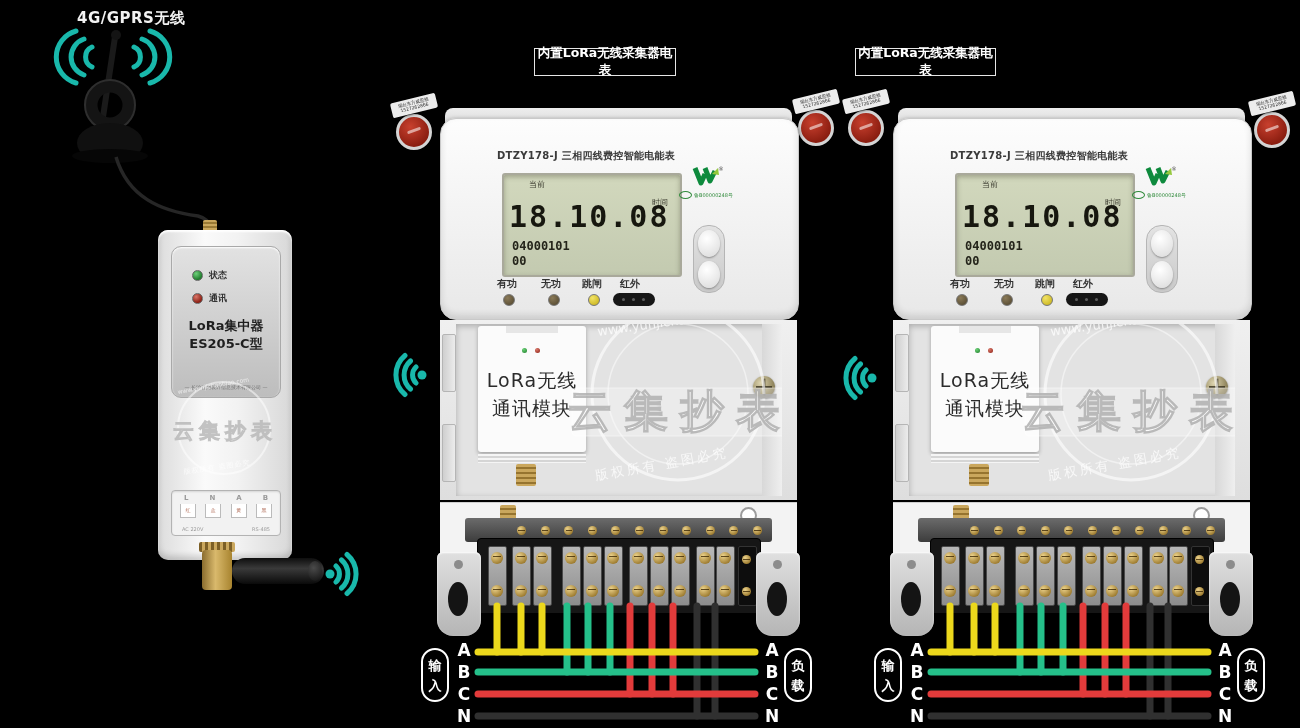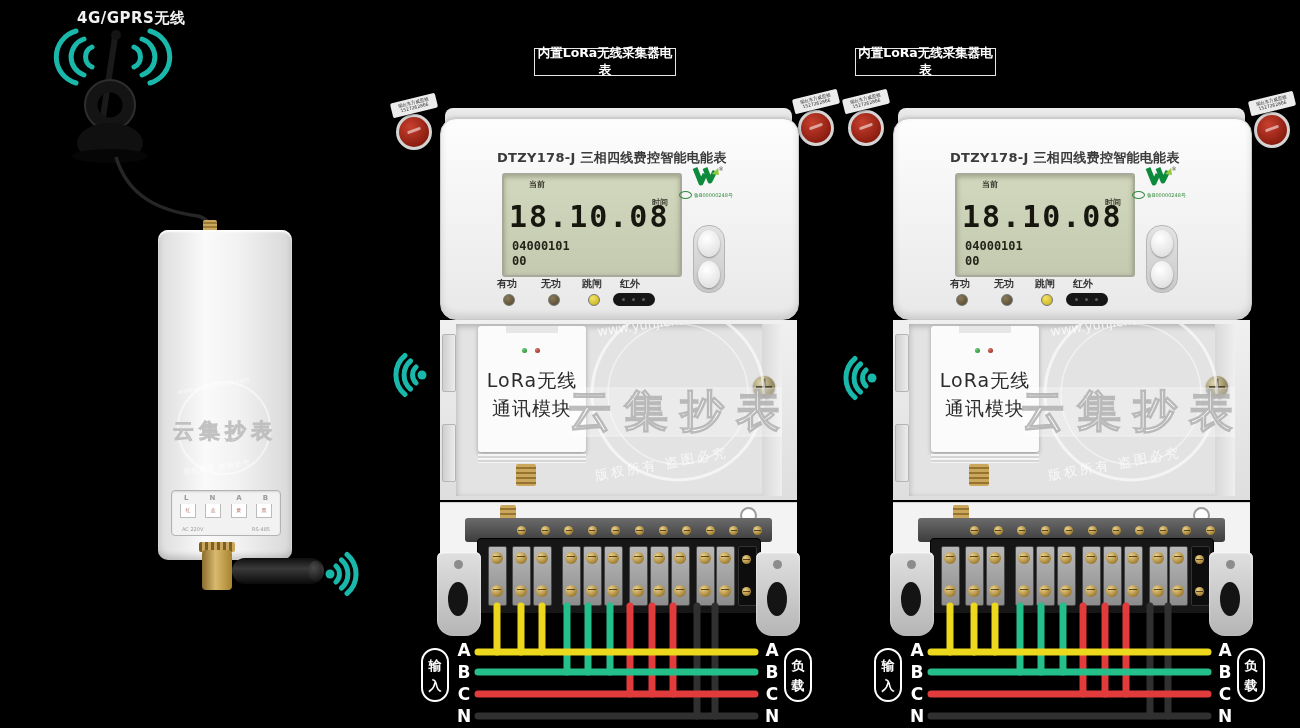--- a/index.html
+++ b/index.html
@@ -50,25 +50,25 @@
   .m-bracket{left:8px;top:0;width:347px;height:40px;border-radius:8px 8px 0 0;
              background:linear-gradient(180deg,#ededed,#c4c4c4);}
   .screw{border-radius:50%;background:radial-gradient(circle at 35% 32%,#ded5b0,#938860 60%,#6c624a);
          box-shadow:0 1px 2px rgba(0,0,0,.5);}
   .screw::before,.screw::after{content:"";position:absolute;left:12%;right:12%;top:46%;height:2px;
          background:rgba(45,40,22,.75);}
   .screw::after{transform:rotate(90deg);}
   .m-face{left:3px;top:10px;width:357px;height:200px;border-radius:16px;border:1px solid #c9c9c9;
           background:linear-gradient(180deg,#fdfdfd,#e8e8e8);
           box-shadow:inset 0 -4px 7px rgba(0,0,0,.12),0 2px 5px rgba(0,0,0,.55);}
-  .m-title{position:absolute;left:56px;top:30px;font-size:13px;font-weight:bold;color:#3a3a3a;letter-spacing:.3px;}
+  .m-title{position:absolute;left:56px;top:30px;font-size:10px;font-weight:bold;color:#3a3a3a;letter-spacing:.3px;}
   .m-lcd{position:absolute;left:61px;top:54px;width:176px;height:100px;border:2px solid #a9a99b;border-radius:3px;
          background:linear-gradient(180deg,#d2d8bd,#c3cab0);box-shadow:inset 0 2px 5px rgba(60,60,40,.35);
          font-family:"DejaVu Sans Mono",monospace;color:#20201a;}
-  .lcd-sm{position:absolute;font-size:8px;font-weight:bold;color:#3c3c30;font-family:"DejaVu Sans",sans-serif;}
+  .lcd-sm{position:absolute;font-size:8px;font-weight:normal;color:#3c3c30;font-family:"DejaVu Sans",sans-serif;}
   .lcd-main{position:absolute;left:5px;top:24px;font-size:30px;font-weight:bold;letter-spacing:2px;color:#17170f;}
   .lcd-sub{position:absolute;left:8px;font-size:12px;font-weight:bold;color:#24241a;}
   .m-logo{position:absolute;left:250px;top:46px;}
   .m-cert{position:absolute;left:238px;top:72px;width:86px;font-size:5px;color:#2f8a3a;display:flex;align-items:center;gap:2px;}
   .cmc{width:11px;height:6px;border:1px solid #2f8a3a;border-radius:50%;}
   .m-btns{position:absolute;left:252px;top:106px;width:30px;height:66px;border-radius:15px;border:1px solid #b5b5b5;
           background:linear-gradient(180deg,#e3e3e3,#c9c9c9);}
   .m-btn{position:absolute;left:4px;width:22px;height:27px;border-radius:50%;
          background:radial-gradient(circle at 40% 32%,#ffffff,#d9d9d9);box-shadow:0 1px 2px rgba(0,0,0,.35);}
   .ind-label{position:absolute;top:158px;font-size:10px;font-weight:bold;color:#333;}
@@ -155,20 +155,33 @@
     <ellipse cx="70" cy="151" rx="38" ry="7" fill="#060606"></ellipse>
     <path d="M76 152 C 88 192 120 206 158 211 C 166 213 170 217 171 224" fill="none" stroke="#262626" stroke-width="3.5"></path>
   </svg>
 
   <div class="abs label-box" style="left:534px;top:48px;width:140px;height:26px;font-size:12.5px;">内置LoRa无线采集器电表</div>
   <div class="abs label-box" style="left:855px;top:48px;width:139px;height:26px;font-size:12.5px;">内置LoRa无线采集器电表</div>
 
   <div class="abs" style="left:158px;top:218px;width:134px;height:400px;">
     <div class="abs c-sma-top"></div>
     <div class="abs c-body"></div>
+    <div class="abs c-panel">
+      <div class="c-ledrow" style="top:22px;">
+        <span class="c-led green"></span>
+        <span>状态</span>
+      </div>
+      <div class="c-ledrow" style="top:45px;">
+        <span class="c-led red"></span>
+        <span>通讯</span>
+      </div>
+      <div class="c-name" style="top:70px;">LoRa集中器</div>
+      <div class="c-name" style="top:88px;">ES205-C型</div>
+      <div class="c-company">— 长沙社为表计信息技术有限公司 —</div>
+    </div>
 
     <svg class="abs" style="left:0;top:160px;opacity:.85;pointer-events:none;" width="134" height="110" viewBox="0 0 134 110">
       <circle cx="66" cy="50" r="46" fill="none" stroke="rgba(255,255,255,.6)" stroke-width="2"></circle>
       <text x="20" y="16" font-size="6" fill="rgba(255,255,255,.8)" transform="rotate(-10 20 16)">www.yunjichaobiao.com</text>
       <text x="67" y="60" font-size="21" font-weight="bold" letter-spacing="5" text-anchor="middle" fill="rgba(255,255,255,.9)" stroke="#b9b9b9" stroke-width=".8">云集抄表</text>
       <text x="26" y="96" font-size="7" letter-spacing="1" fill="rgba(255,255,255,.8)" transform="rotate(-8 26 96)">版权所有  盗图必究</text>
     </svg>
 
     <div class="abs c-term">
       <div class="c-term-letters">

